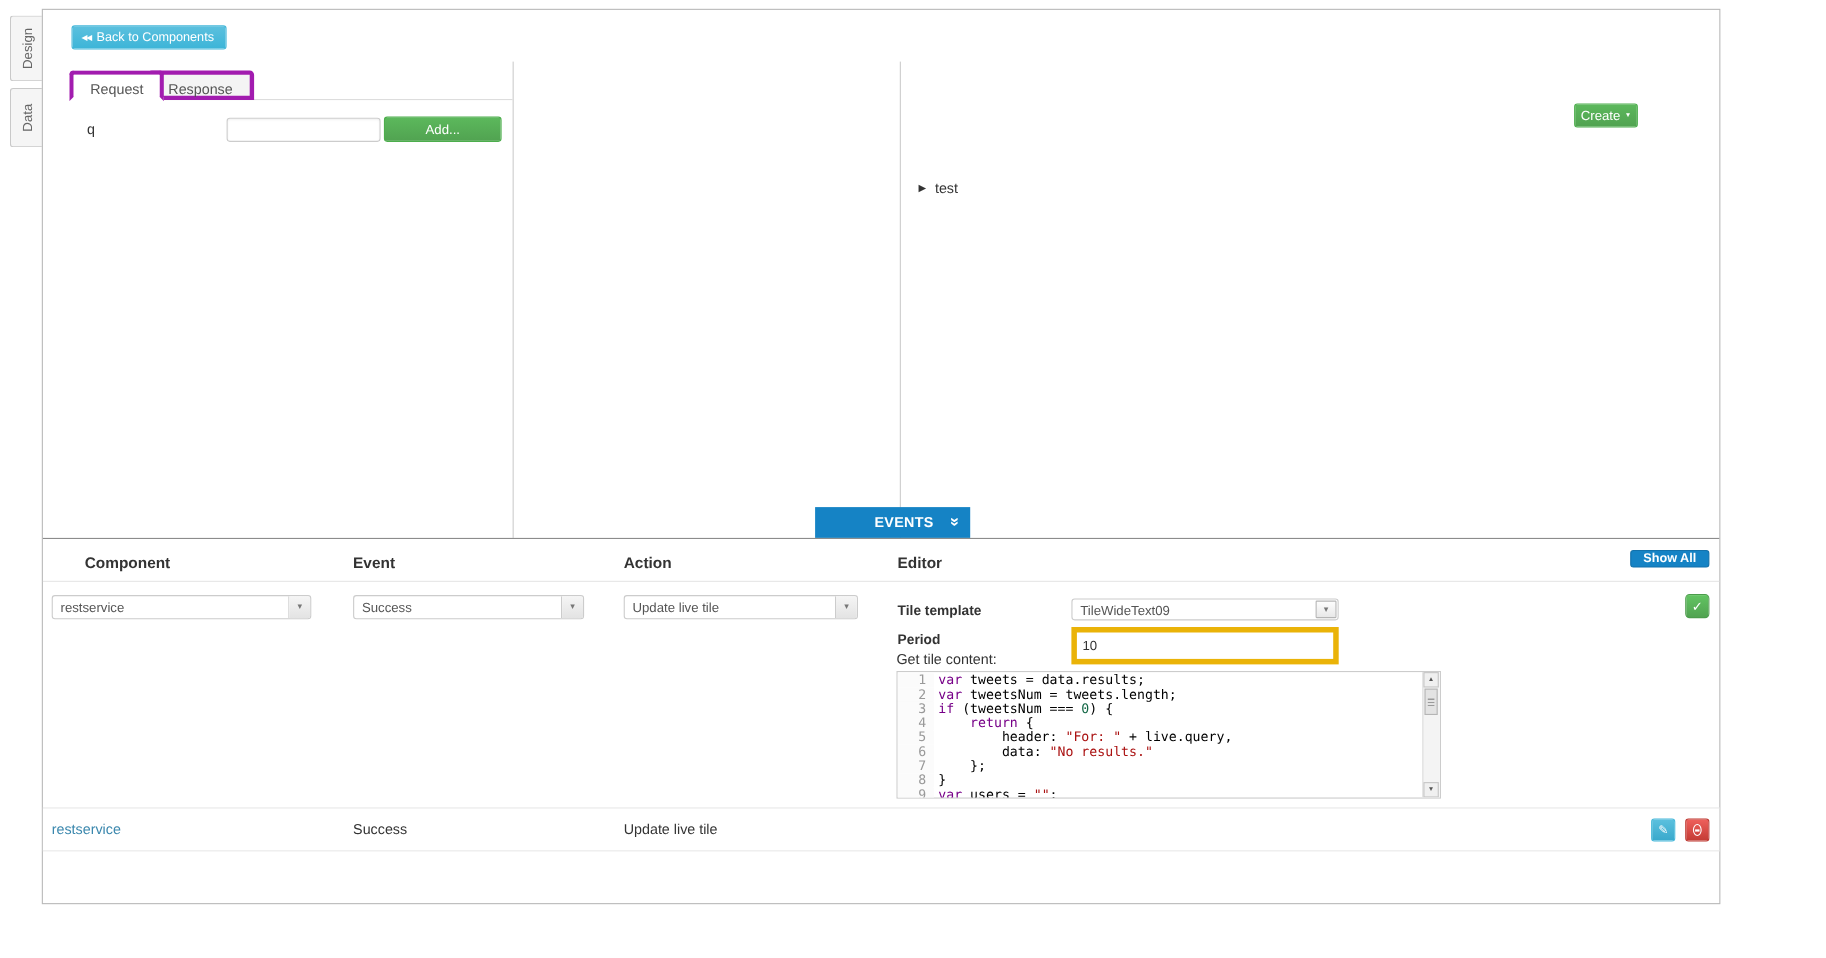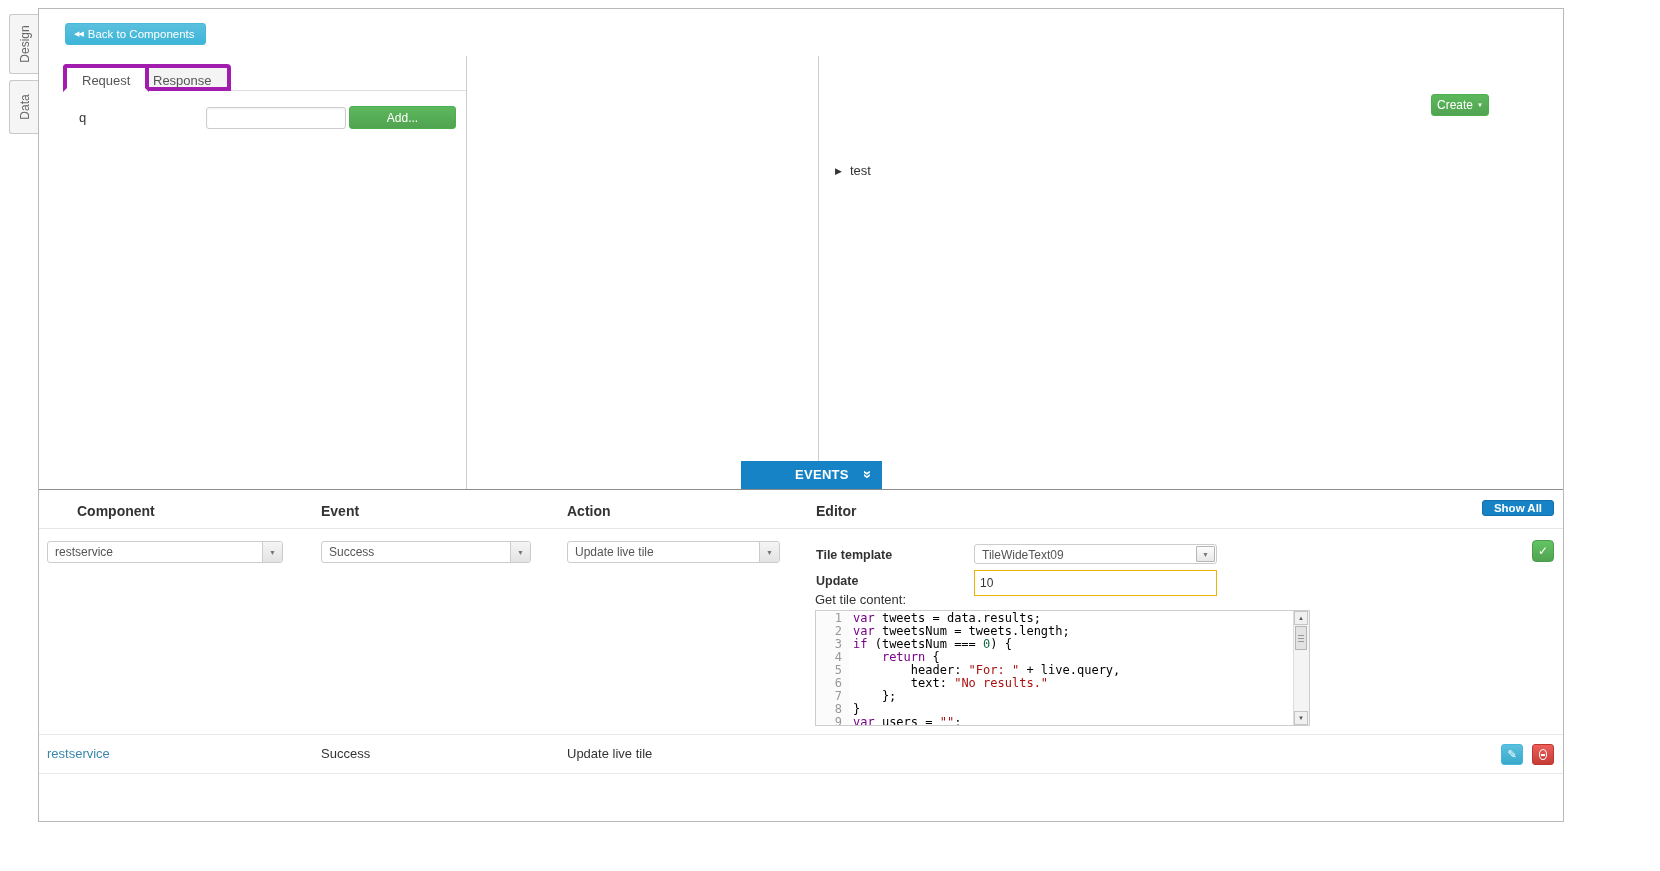--- a/index.html
+++ b/index.html
@@ -74,21 +74,21 @@
   [data-name="event-select"]{left:282px;top:532px;width:210px;}
   [data-name="action-select"]{left:528px;top:532px;width:213px;}
   [data-name="tile-template-select"]{left:935px;top:535px;width:243px;height:20px;}
   [data-name="tile-template-select"] .fs-arrow{width:17px;background:linear-gradient(#fdfdfd,#e8e8e8);border:1px solid #b5b5b5;margin:1px;border-radius:1px;}
 
   
   .ed-label{position:absolute;left:777px;font-size:12.5px;font-weight:bold;color:#333;}
   [data-name="tile-template-label"]{top:539px;}
   [data-name="period-label"]{top:565px;}
   [data-name="tile-content-label"]{position:absolute;left:776px;top:583px;font-size:13px;color:#333;}
-  [data-name="period-input"]{position:absolute;left:935px;top:561px;width:243px;height:20px;border:1px solid #eab308;padding:12px 5px;font:12px "Liberation Sans",sans-serif;color:#333;box-sizing:border-box;}
+  [data-name="period-input"]{position:absolute;left:935px;top:561px;width:243px;height:20px;border:5px solid #eab308;padding:12px 5px;font:12px "Liberation Sans",sans-serif;color:#333;box-sizing:border-box;}
   [data-name="apply-button"]{position:absolute;left:1493px;top:531px;width:22px;height:22px;background:linear-gradient(#62c462,#51a351);border:1px solid #4b9c4b;border-radius:4px;color:#fff;font-size:12px;display:flex;align-items:center;justify-content:center;cursor:pointer;}
 
   
   [data-name="code-editor"]{position:absolute;left:776px;top:601px;width:493px;height:114px;border:1px solid #ccc;background:#fff;overflow:hidden;cursor:text;}
   .code-lines{position:absolute;left:0;top:1px;right:15px;bottom:0;font:12px/13px "DejaVu Sans Mono",monospace;overflow:hidden;}
   .code-line{white-space:pre;display:flex;}
   .code-line .gutter{display:inline-block;width:26px;padding-right:7px;text-align:right;color:#999;flex:none;background:#fbfbfb;}
   .code-line .code-text{padding-left:4px;color:#000;white-space:pre;}
   .t-kw{color:#708;} .t-str{color:#a11;} .t-num{color:#164;} .t-pl{color:#000;}
   [data-name="code-scrollbar"]{position:absolute;right:0;top:0;bottom:0;width:15px;background:#f4f4f4;border-left:1px solid #ddd;cursor:pointer;}
@@ -173,35 +173,35 @@
   <div class="fselect" data-name="action-select">
     <span class="fs-text" data-name="action-select-value">Update live tile</span>
     <span class="fs-arrow" data-name="dropdown-arrow-icon">▼</span>
   </div>
 
   <div class="ed-label" data-name="tile-template-label">Tile template</div>
   <div class="fselect" data-name="tile-template-select">
     <span class="fs-text" data-name="tile-template-value">TileWideText09</span>
     <span class="fs-arrow" data-name="dropdown-arrow-icon">▼</span>
   </div>
-  <div class="ed-label" data-name="period-label">Update</div>
+  <div class="ed-label" data-name="period-label">Period</div>
   <input type="text" data-name="period-input" value="10" style="">
   <div data-name="tile-content-label">Get tile content:</div>
   <button data-name="apply-button">
       <span data-name="check-icon">✓</span>
     </button>
 
   <div data-name="code-editor">
     <div class="code-lines" data-name="code-lines">
         <div class="code-line"><span class="gutter">1</span><span class="code-text"><span class="t-kw">var</span><span class="t-pl"> tweets = data.results;</span></span></div>
         <div class="code-line"><span class="gutter">2</span><span class="code-text"><span class="t-kw">var</span><span class="t-pl"> tweetsNum = tweets.length;</span></span></div>
         <div class="code-line"><span class="gutter">3</span><span class="code-text"><span class="t-kw">if</span><span class="t-pl"> (tweetsNum === </span><span class="t-num">0</span><span class="t-pl">) {</span></span></div>
         <div class="code-line"><span class="gutter">4</span><span class="code-text"><span class="t-pl">    </span><span class="t-kw">return</span><span class="t-pl"> {</span></span></div>
         <div class="code-line"><span class="gutter">5</span><span class="code-text"><span class="t-pl">        header: </span><span class="t-str">"For: "</span><span class="t-pl"> + live.query,</span></span></div>
-        <div class="code-line"><span class="gutter">6</span><span class="code-text"><span class="t-pl">        text: </span><span class="t-str">"No results."</span></span></div>
+        <div class="code-line"><span class="gutter">6</span><span class="code-text"><span class="t-pl">        data: </span><span class="t-str">"No results."</span></span></div>
         <div class="code-line"><span class="gutter">7</span><span class="code-text"><span class="t-pl">    };</span></span></div>
         <div class="code-line"><span class="gutter">8</span><span class="code-text"><span class="t-pl">}</span></span></div>
         <div class="code-line"><span class="gutter">9</span><span class="code-text"><span class="t-kw">var</span><span class="t-pl"> users = </span><span class="t-str">""</span><span class="t-pl">;</span></span></div>
       </div>
     <div data-name="code-scrollbar">
       <div class="sb-btn sb-up" data-name="scroll-up-icon">▲</div>
       <div class="sb-thumb" data-name="scrollbar-thumb"></div>
       <div class="sb-btn sb-down" data-name="scroll-down-icon">▼</div>
     </div>
   </div>

